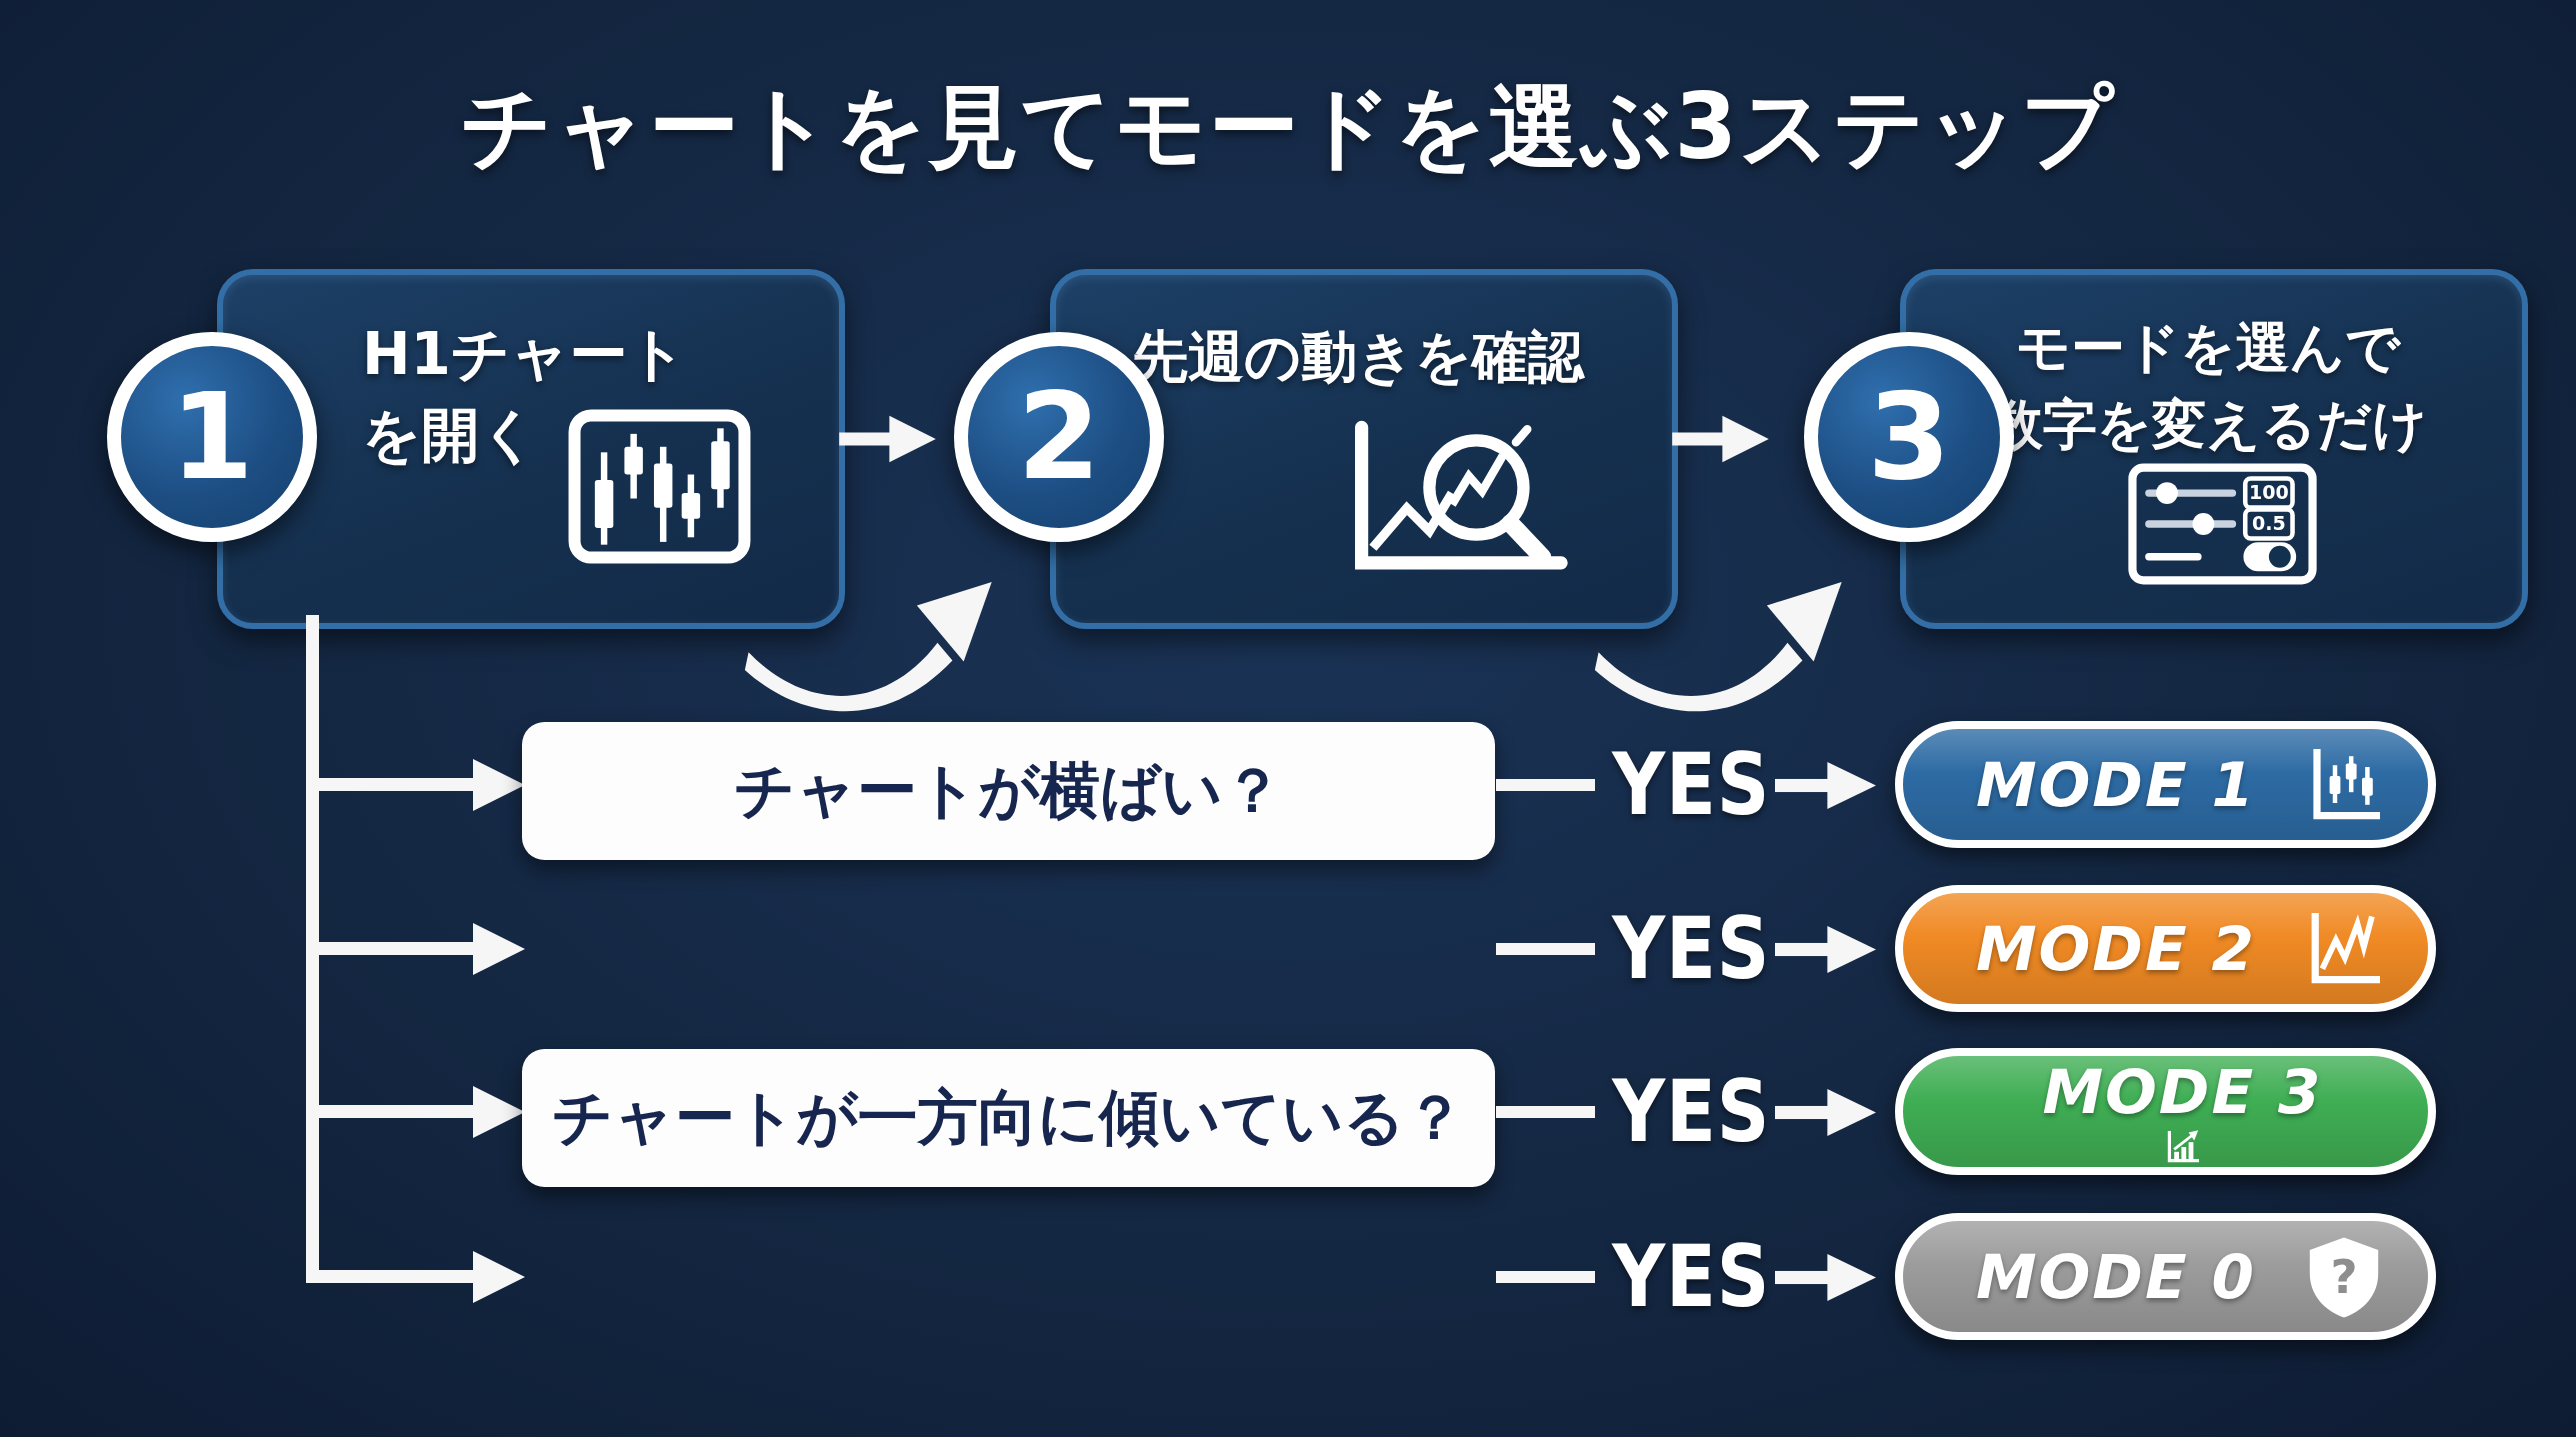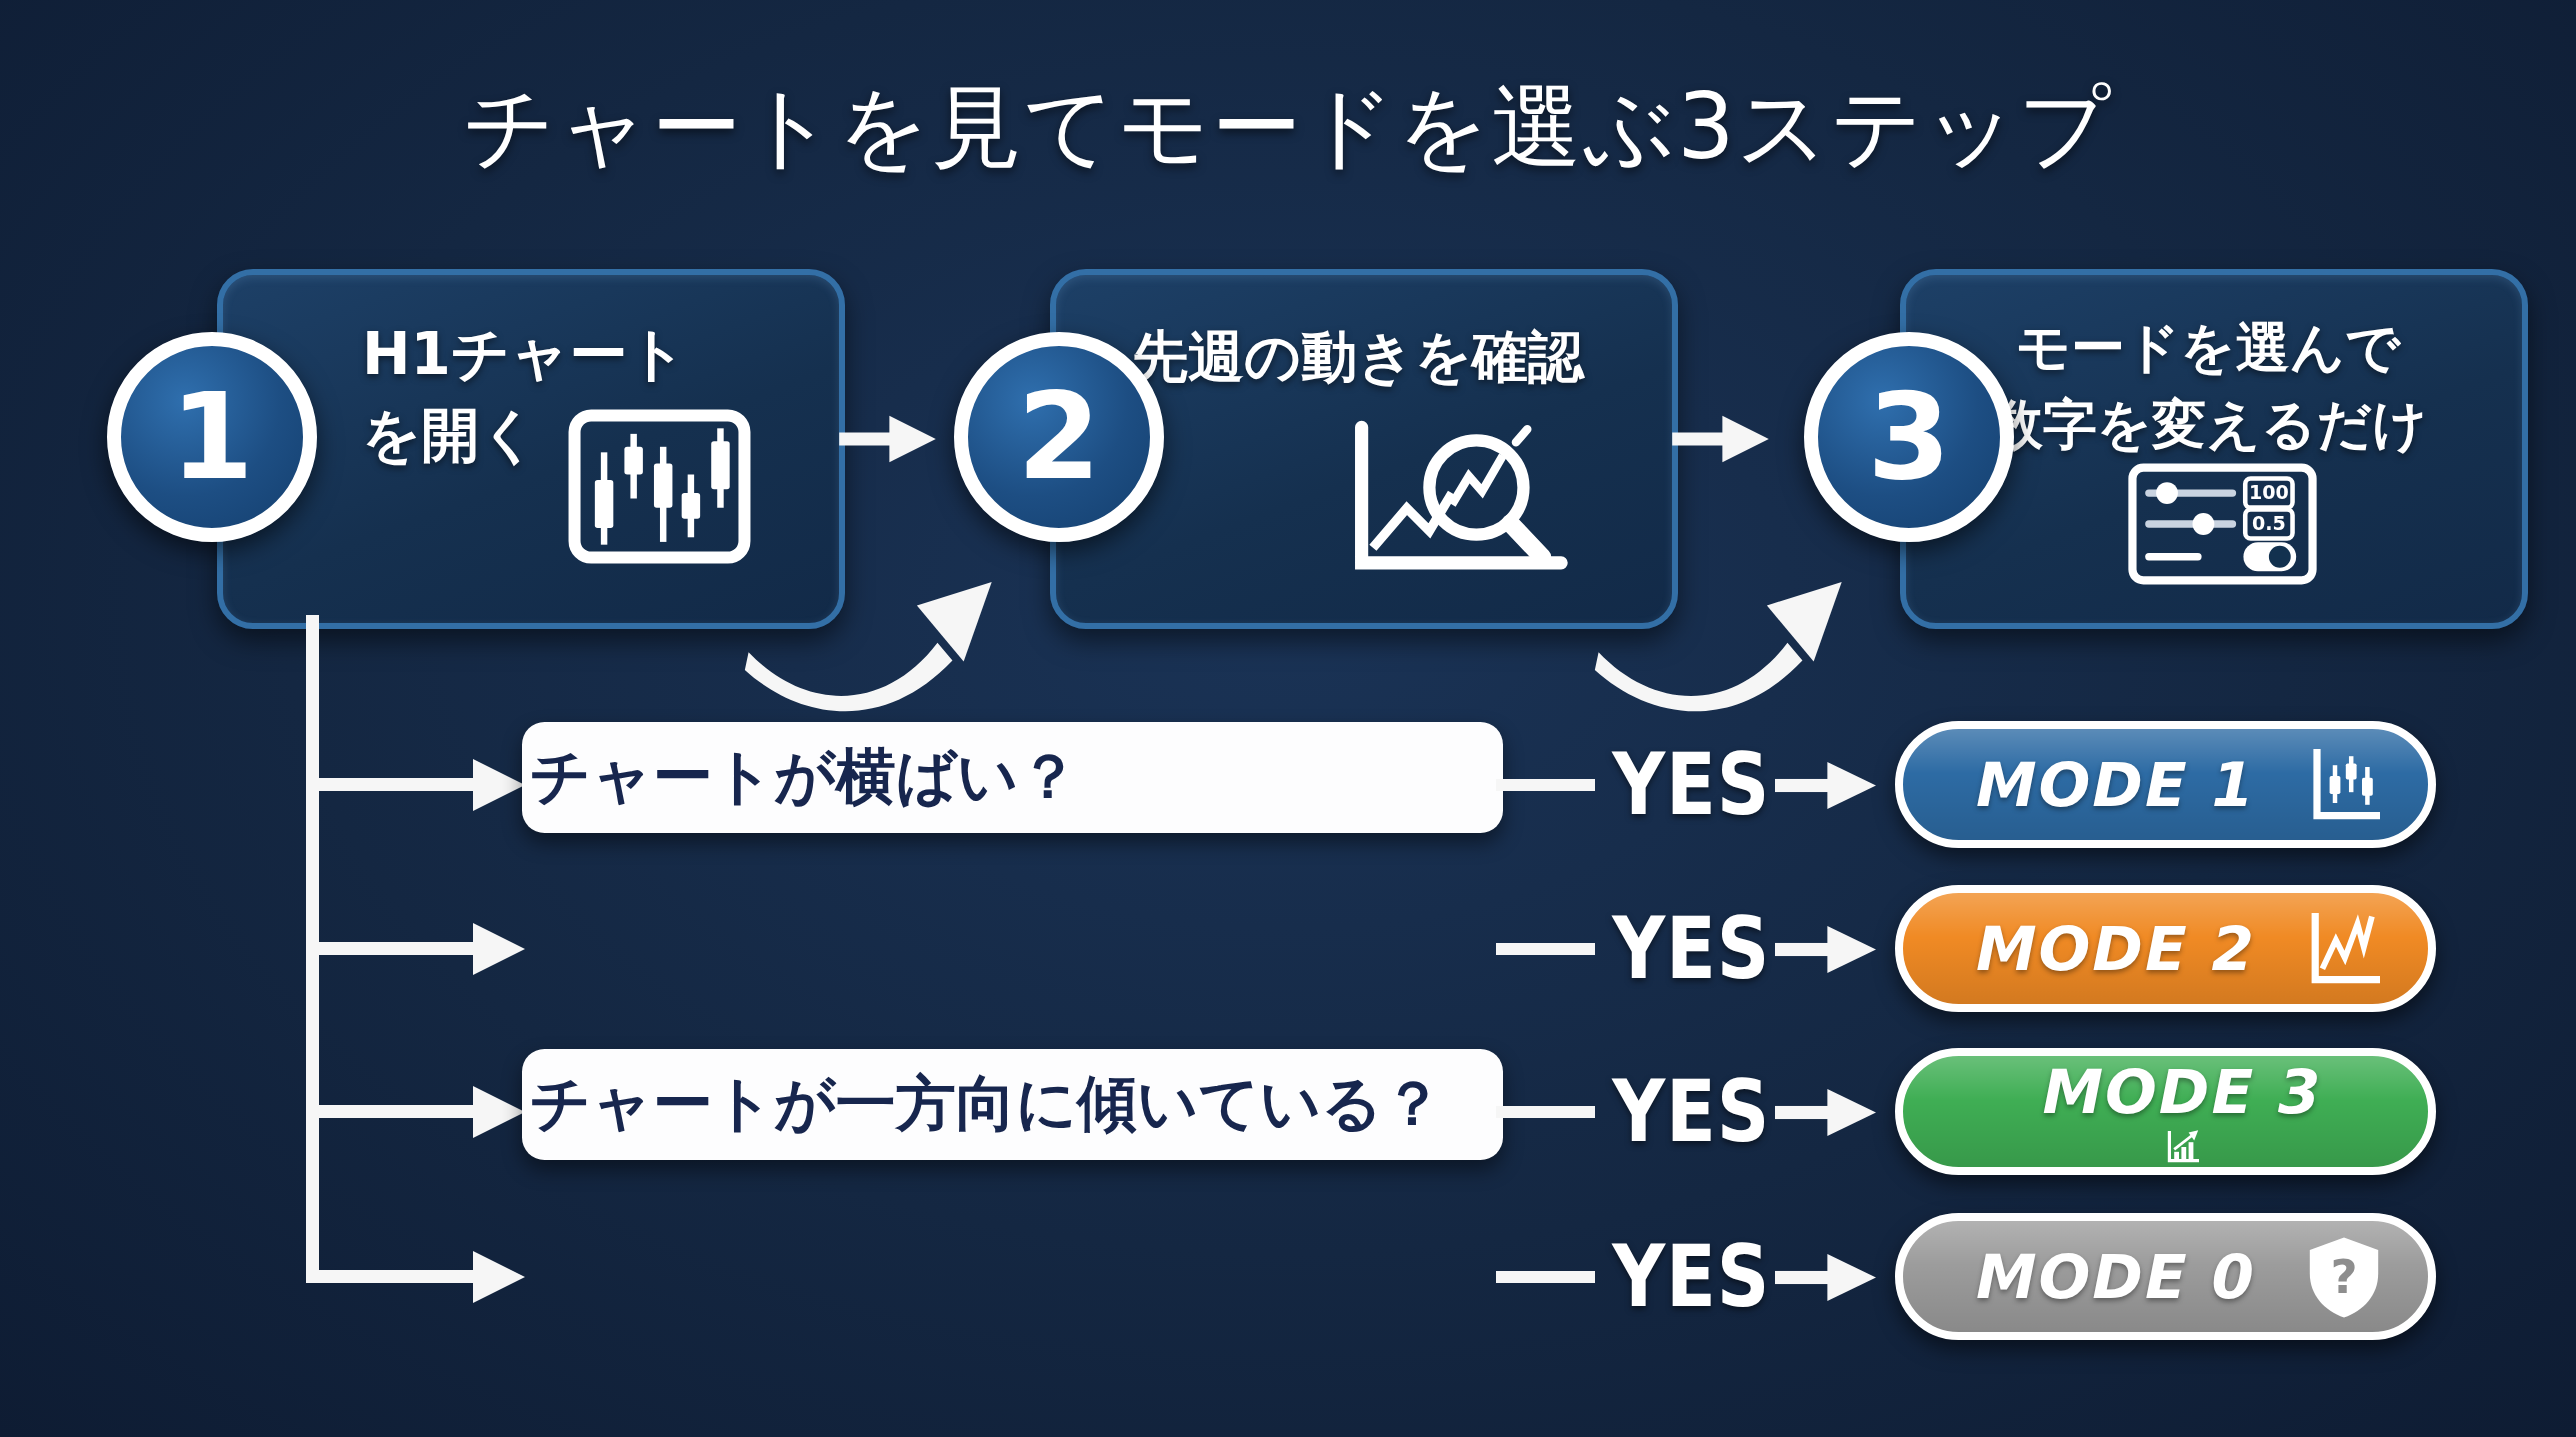--- a/index.html
+++ b/index.html
@@ -3,21 +3,21 @@
 <meta charset="utf-8">
 <style>
   html,body{margin:0;padding:0;background:#0b1830;}
   .canvas{
     position:relative;width:2576px;height:1438px;overflow:hidden;
     background:radial-gradient(ellipse at 50% 42%, #1a3356 0%, #142742 55%, #0e1c33 100%);
     font-family:"DejaVu Sans","Liberation Sans",sans-serif;
   }
   .title{
     position:absolute;top:67px;left:0;width:100%;text-align:center;
-    font-size:90px;font-weight:400;color:#ffffff;letter-spacing:1.9px;
+    font-size:90px;font-weight:700;color:#ffffff;letter-spacing:1.9px;
     text-shadow:0 3.7px 9.4px rgba(0,0,0,.55);
   }
   
   .step-box{
     position:absolute;top:269px;width:616px;height:348px;border-radius:36px;
     border:6.6px solid #336fa6;
     background:linear-gradient(160deg,#1d4067 0%,#15304f 55%,#122a48 100%);
     box-shadow:0 11.2px 26px rgba(0,0,0,.5), inset 0 2.8px 9.4px rgba(130,185,235,.18);
   }
   .step-circle{
@@ -37,23 +37,23 @@
   .trunk{position:absolute;left:306px;top:615px;width:13px;height:668px;background:#f6f6f6;}
   .branch-line{position:absolute;left:306px;width:174px;height:13px;background:#f6f6f6;}
   .branch-head{position:absolute;left:473px;width:0;height:0;
     border-top:26px solid transparent;border-bottom:26px solid transparent;border-left:52px solid #f6f6f6;}
   
   .row{position:absolute;inset:0;pointer-events:none;}
   .r1{--cy:785px;} .r2{--cy:949px;} .r3{--cy:1112px;} .r4{--cy:1277px;}
   .row .branch-line{top:calc(var(--cy) - 6.6px);}
   .row .branch-head{top:calc(var(--cy) - 26px);}
   .qbox{
-    position:absolute;left:522px;top:calc(var(--cy) - 63px);width:973px;height:111px;
+    position:absolute;left:522px;top:calc(var(--cy) - 63px);width:973px;height:138px;
     background:#fdfdfe;border-radius:22.5px;box-shadow:0 9.4px 20.6px rgba(0,0,0,.45);
-    display:flex;align-items:center;justify-content:flex-start;padding-left:8px;
+    display:flex;align-items:center;justify-content:center;
   }
   .qbox span{font-size:60px;font-weight:800;color:#17264e;}
   .yes-line{position:absolute;left:1496px;top:calc(var(--cy) - 5.6px);width:99px;height:12px;background:#f6f6f6;}
   .yes-label{
     position:absolute;left:1599px;top:calc(var(--cy) - 51px);width:178px;height:101px;line-height:101px;
     font-size:86px;font-weight:800;color:#fff;text-align:center;letter-spacing:0.9px;
     transform:scaleX(.85);text-shadow:0 2.8px 7.5px rgba(0,0,0,.5);
   }
   .yes-arrow{position:absolute;left:1775px;top:calc(var(--cy) - 25px);}
   .mode-pill{

